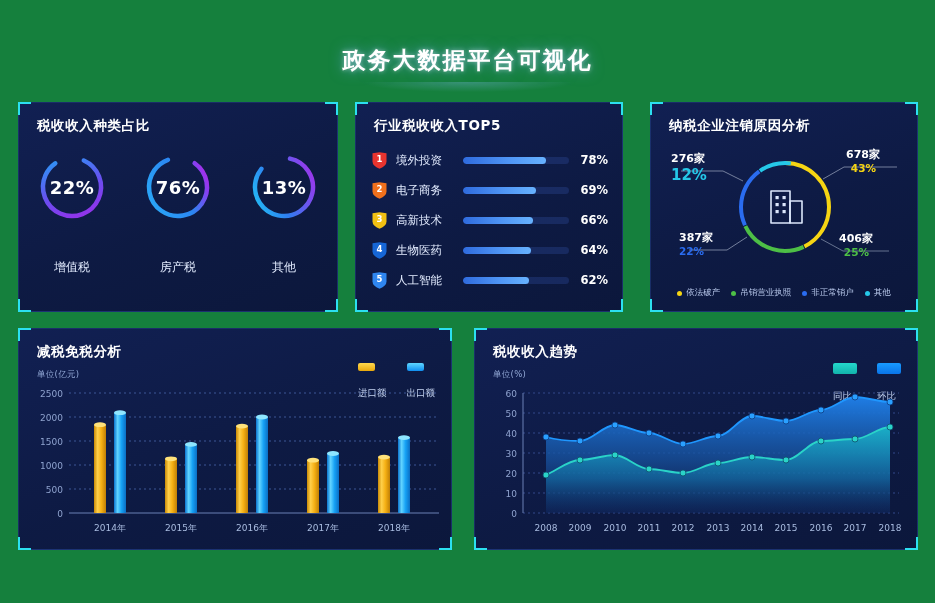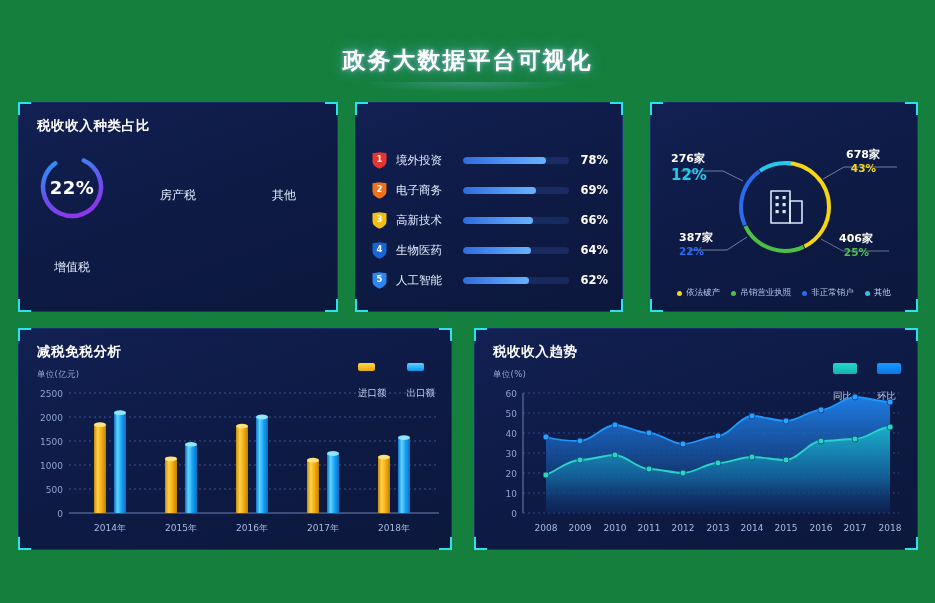--- a/index.html
+++ b/index.html
@@ -127,35 +127,63 @@
               </linearGradient>
             </defs>
             <circle cx="36" cy="36" r="29" fill="none" stroke="url(#g1)" stroke-width="4.5" stroke-linecap="round" stroke-dasharray="152 30" transform="rotate(-66 36 36)"></circle>
           </svg>
           <div class="gauge-val">22%</div>
         </div>
         <div class="gauge-label">增值税</div>
       </div>
 
       <div class="gauge-cell">
+        <div class="gauge-ring">
+          <svg width="72" height="72" viewBox="0 0 72 72">
+            <defs>
+              <linearGradient id="g2" x1="0" y1="0.2" x2="1" y2="0.8">
+                <stop offset="0%" stop-color="#2aa7f7"></stop>
+                <stop offset="55%" stop-color="#2b86f2"></stop>
+                <stop offset="88%" stop-color="#8b3cf0"></stop>
+                <stop offset="100%" stop-color="#b42ae8"></stop>
+              </linearGradient>
+            </defs>
+            <circle cx="36" cy="36" r="29" fill="none" stroke="url(#g2)" stroke-width="4.5" stroke-linecap="round" stroke-dasharray="154 28" transform="rotate(-55 36 36)"></circle>
+          </svg>
+          <div class="gauge-val">76%</div>
+        </div>
         <div class="gauge-label">房产税</div>
       </div>
 
       <div class="gauge-cell">
+        <div class="gauge-ring">
+          <svg width="72" height="72" viewBox="0 0 72 72">
+            <defs>
+              <linearGradient id="g3" x1="0.15" y1="0" x2="0.85" y2="1">
+                <stop offset="0%" stop-color="#23bdf5"></stop>
+                <stop offset="40%" stop-color="#2f7df0"></stop>
+                <stop offset="100%" stop-color="#a431ec"></stop>
+              </linearGradient>
+            </defs>
+            <circle cx="36" cy="36" r="29" fill="none" stroke="url(#g3)" stroke-width="4.5" stroke-linecap="round" stroke-dasharray="150 32" transform="rotate(-78 36 36)"></circle>
+          </svg>
+          <div class="gauge-val">13%</div>
+        </div>
         <div class="gauge-label">其他</div>
       </div>
 
     </div>
   </div>
 
   <div class="panel" id="panel-industry">
     <i class="c tl"></i>
     <i class="c tr"></i>
     <i class="c bl"></i>
     <i class="c br"></i>
+    <div class="p-title">行业税收收入TOP5</div>
 
     <div class="top5">
 
       <div class="top5-row">
         <div class="badge">
           <svg width="15" height="17" viewBox="0 0 15 17">
               <path d="M0.5 1.2 L7.5 0.3 L14.5 1.2 L14.5 9.5 Q14.5 14 7.5 16.7 Q0.5 14 0.5 9.5 Z" fill="#e8342f"></path>
             </svg>
           <span>1</span>
         </div>
@@ -223,20 +251,21 @@
       </div>
 
     </div>
   </div>
 
   <div class="panel" id="panel-cancel">
     <i class="c tl"></i>
     <i class="c tr"></i>
     <i class="c bl"></i>
     <i class="c br"></i>
+    <div class="p-title">纳税企业注销原因分析</div>
 
     <div class="donut-wrap">
       <svg width="268" height="148" viewBox="0 0 268 148">
 
         <g transform="rotate(-90 134 74)">
           <circle cx="134" cy="74" r="44" fill="none" stroke="#f6d513" stroke-width="4" stroke-dasharray="117.9 158.5" stroke-dashoffset="0"></circle>
           <circle cx="134" cy="74" r="44" fill="none" stroke="#4dbf46" stroke-width="4" stroke-dasharray="68.5 207.9" stroke-dashoffset="-118.8"></circle>
           <circle cx="134" cy="74" r="44" fill="none" stroke="#2a6cf0" stroke-width="4" stroke-dasharray="60.3 216.1" stroke-dashoffset="-188.2"></circle>
           <circle cx="134" cy="74" r="44" fill="none" stroke="#25c8e8" stroke-width="4" stroke-dasharray="32.9 243.5" stroke-dashoffset="-249.4"></circle>
         </g>

